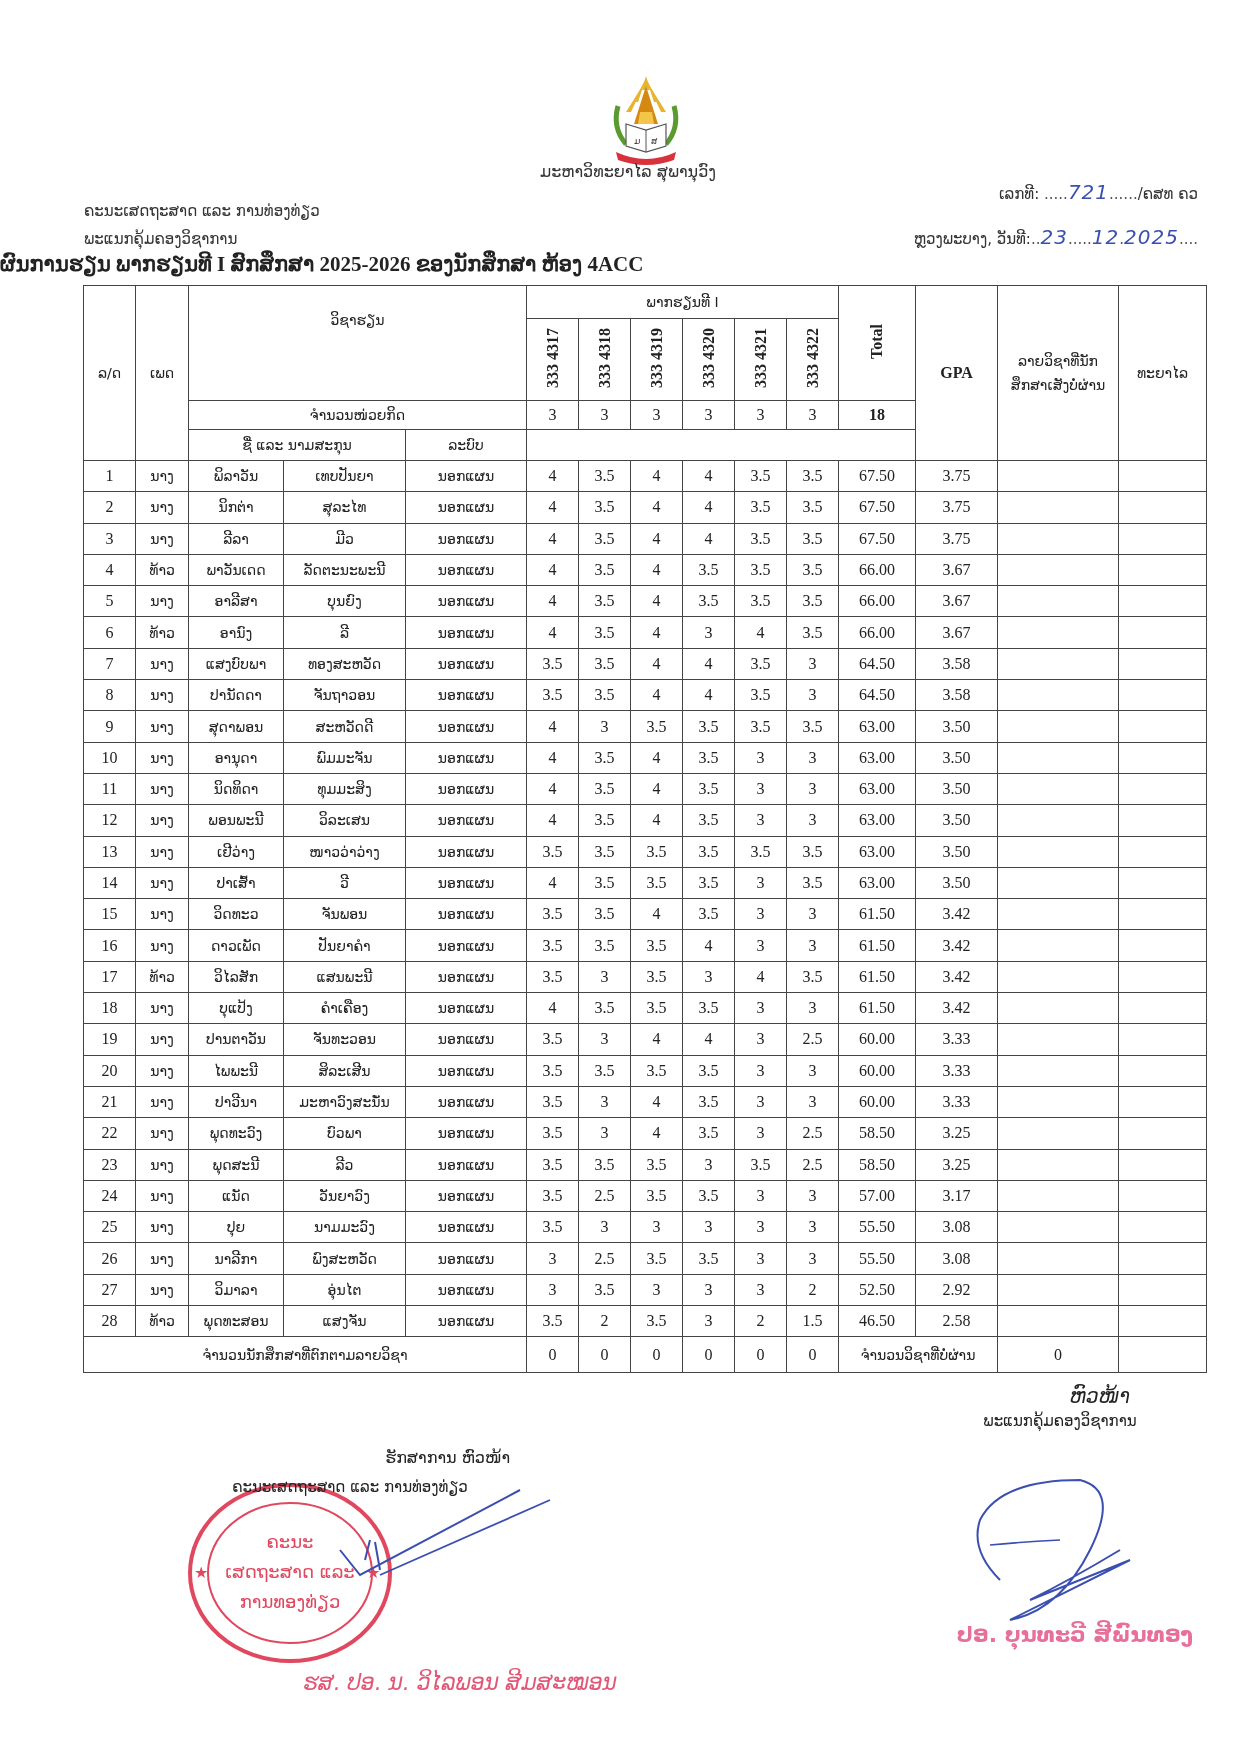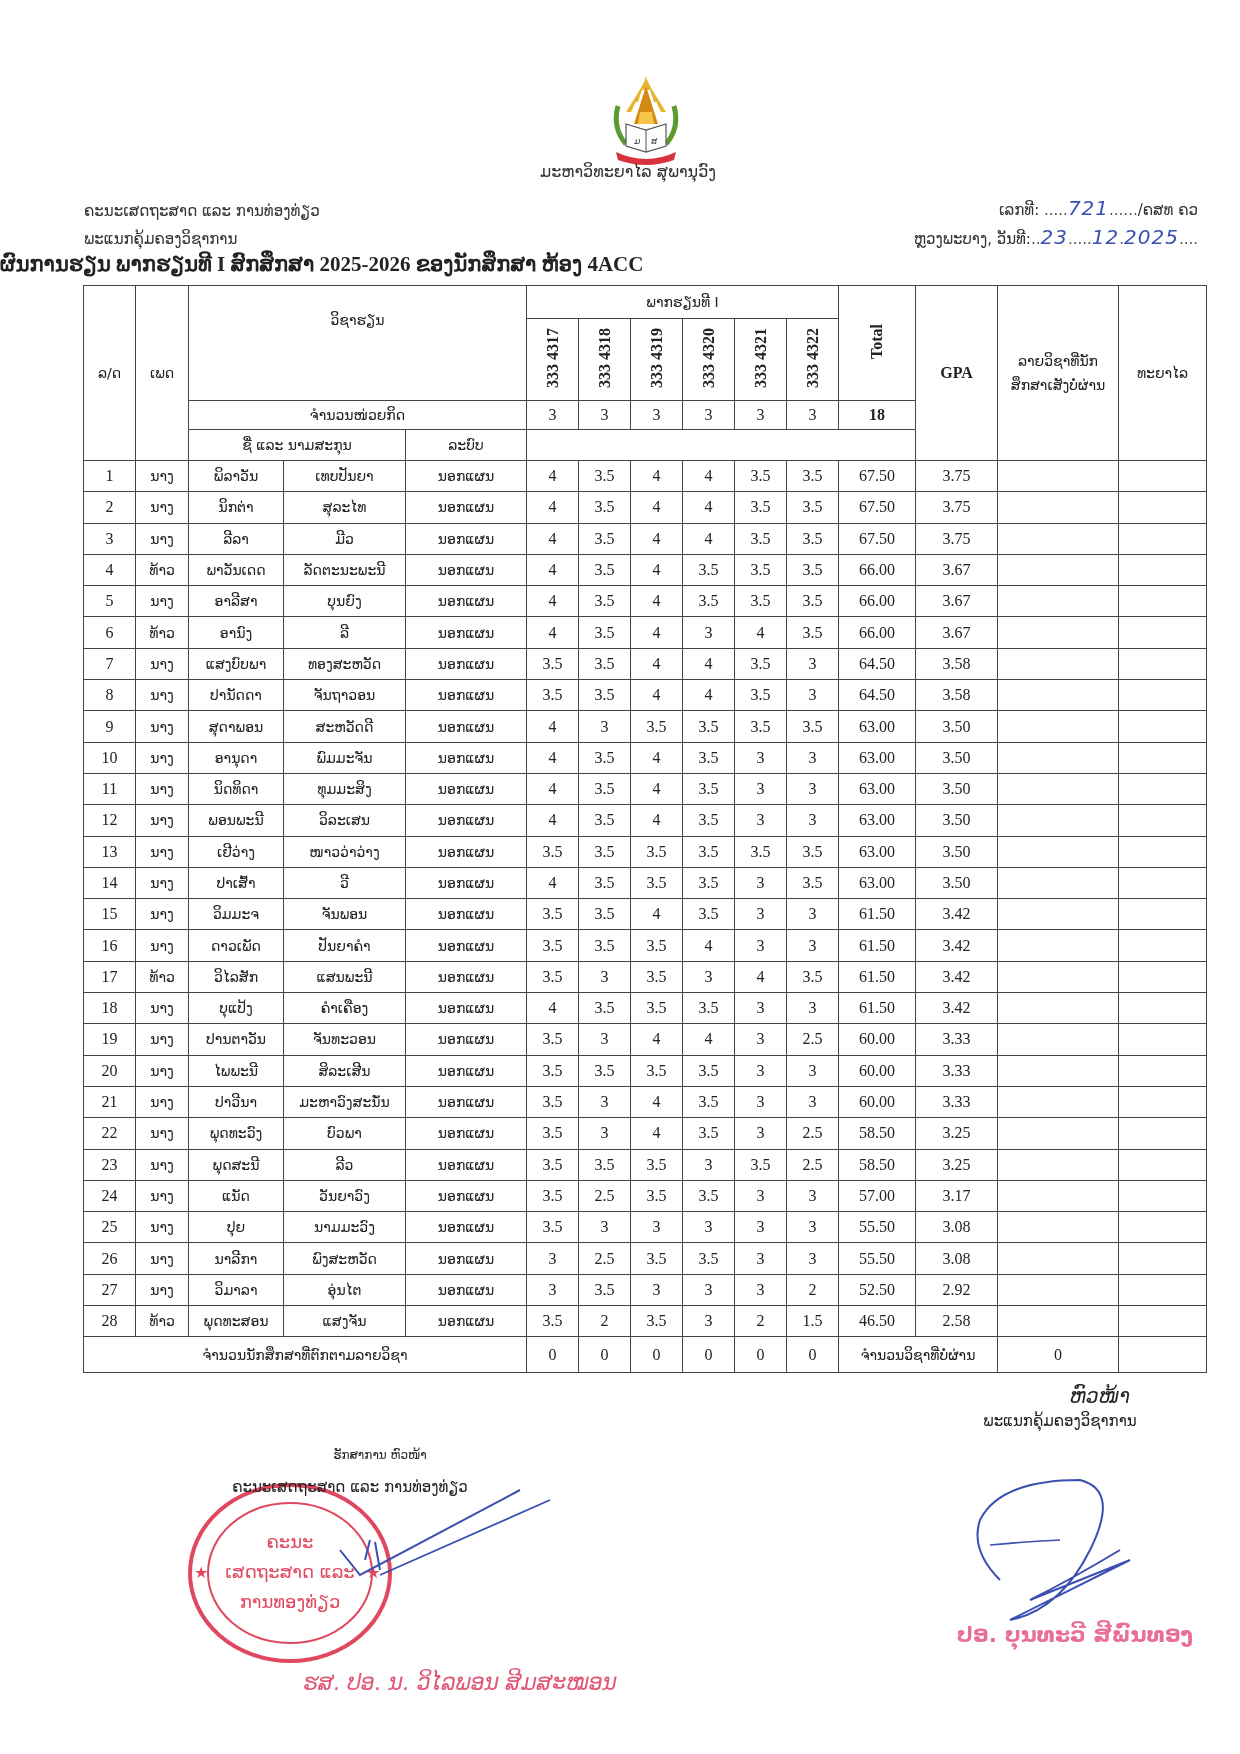--- a/index.html
+++ b/index.html
@@ -17,21 +17,21 @@
   table.grades { position:absolute; left:83px; top:285px; border-collapse:collapse; table-layout:fixed;
                  font-family:"Liberation Serif", serif; font-size:16px; }
   table.grades td, table.grades th { border:1.3px solid #444; padding:0; text-align:center; vertical-align:middle; font-weight:normal; overflow:hidden; white-space:nowrap; }
   .lao { font-family:"DejaVu Sans", sans-serif; font-size:14px; }
   .vert { writing-mode:vertical-rl; transform:rotate(180deg); font-weight:bold; font-size:16px; display:inline-block; }
   .bold { font-weight:bold !important; }
   td.left { text-align:left; padding-left:3px; }
   tr.data td { height:30.3px; }
   .gpa { font-weight:bold; }
 
-  .sig-left-title { left:250px; top:1448px; width:260px; font-size:12px; text-align:center; }
+  .sig-left-title { left:250px; top:1448px; width:260px; font-size:16px; text-align:right; }
   .sig-left-sub { left:200px; top:1478px; width:300px; font-size:15px; text-align:center; }
   .stamp { left:180px; top:1478px; width:220px; height:190px; }
   .sig-left-name { left:260px; top:1670px; width:400px; font-size:22px; color:#e05876; text-align:center;font-style:italic; }
   .sig-right-title { left:990px; top:1384px; width:140px; font-size:20px; text-align:right;font-style:italic; }
   .sig-right-sub { left:960px; top:1412px; width:200px; font-size:15px; text-align:center; }
   .sig-right-name { left:930px; top:1622px; width:290px; font-size:22px; color:#e86f9a; text-align:center;font-weight:bold; }
 </style>
 </head>
 <body>
 
@@ -52,21 +52,21 @@
   <text x="30" y="72" font-size="9" font-family="DejaVu Sans, sans-serif" fill="#333">ມ</text>
   <text x="47" y="72" font-size="9" font-family="DejaVu Sans, sans-serif" fill="#333">ສ</text>
   <path d="M12 80 Q42 94 72 80 L70 88 Q42 98 14 88 Z" fill="#d8323c"></path>
 </svg>
 
 <div class="abs uni-name">ມະຫາວິທະຍາໄລ ສຸພານຸວົງ</div>
 
 <div class="abs left-hdr" style="top:202px;">ຄະນະເສດຖະສາດ ແລະ ການທ່ອງທ່ຽວ</div>
 <div class="abs left-hdr" style="top:230px;">ພະແນກຄຸ້ມຄອງວິຊາການ</div>
 
-<div class="abs right-hdr" style="top:196px;margin-left:32px;">
+<div class="abs right-hdr" style="top:180px;margin-left:32px;">
   <span>ເລກທີ:</span>
   <span class="dots">.....</span><span class="hand">721</span><span class="dots">......</span><span>/ຄສທ ຄວ</span>
 </div>
 <div class="abs right-hdr" style="top:225px;">
   <span>ຫຼວງພະບາງ, ວັນທີ:</span><span class="dots">..</span><span class="hand">23</span><span class="dots">.....</span><span class="hand">12</span><span class="dots">.</span><span class="hand">2025</span><span class="dots">....</span>
 </div>
 
 <div class="abs title">ຜົນການຮຽນ ພາກຮຽນທີ I ສົກສຶກສາ 2025-2026 ຂອງນັກສຶກສາ ຫ້ອງ 4ACC</div>
 
 <table class="grades">
@@ -357,21 +357,21 @@
         <td>3</td>
         <td>3.5</td>
         <td>63.00</td>
         <td class="gpa">3.50</td>
         <td></td>
         <td></td>
       </tr>
       <tr class="data">
         <td>15</td>
         <td class="left lao">ນາງ</td>
-        <td class="left lao">ວິມມະຈ</td>
+        <td class="left lao">ວິດທະວ</td>
         <td class="left lao">ຈັນພອນ</td>
         <td class="lao">ນອກແຜນ</td>
         <td>3.5</td>
         <td>3.5</td>
         <td>4</td>
         <td>3.5</td>
         <td>3</td>
         <td>3</td>
         <td>61.50</td>
         <td class="gpa">3.42</td>

